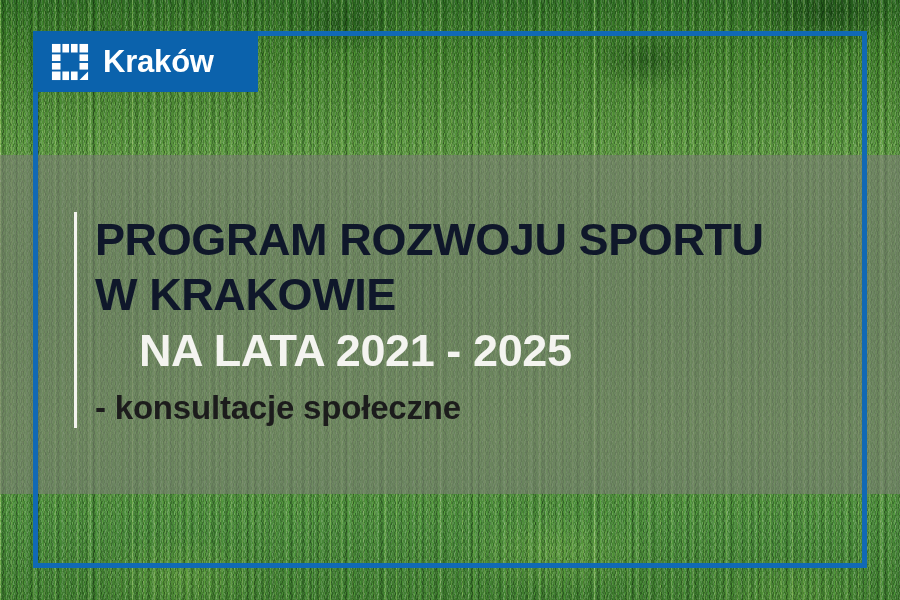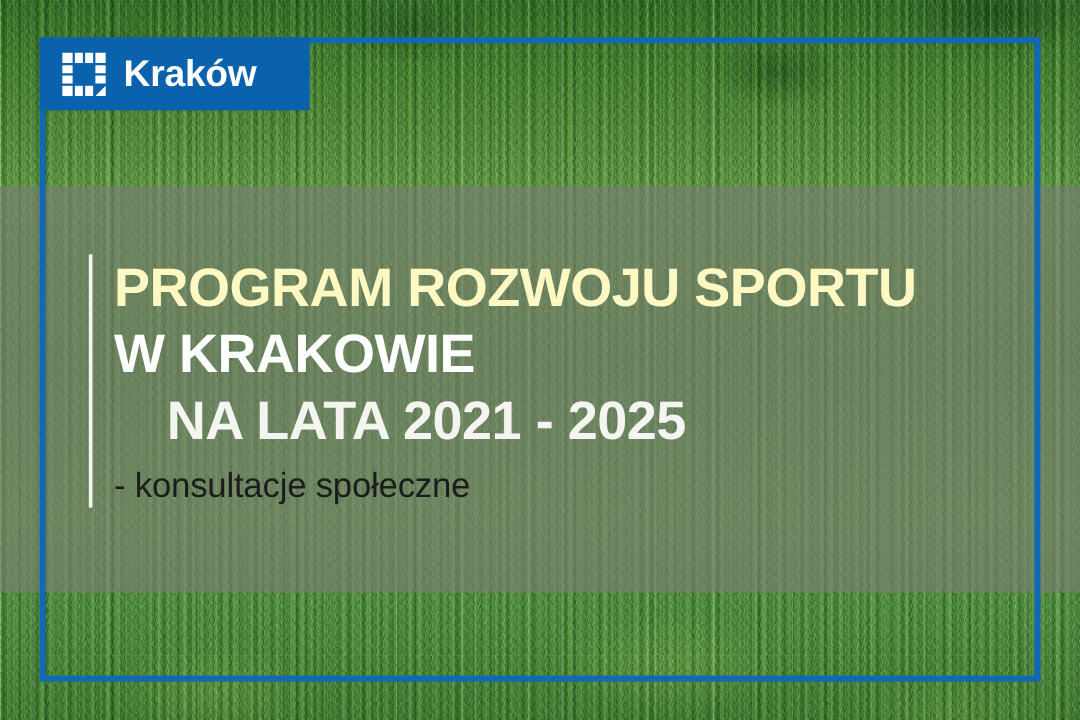--- a/index.html
+++ b/index.html
@@ -138,22 +138,22 @@
   .headline-line {
     color: #f4f4f0;
     font-size: 45px;
     font-weight: bold;
     line-height: 1.23;
     letter-spacing: -0.4px;
     white-space: nowrap;
   }
   .subtitle {
     color: #1c1c1c;
-    font-size: 29px;
-    font-weight: normal;
+    font-size: 33px;
+    font-weight: bold;
     line-height: 1.2;
     letter-spacing: -0.2px;
     white-space: nowrap;
     margin-top: 10px;
   }
 </style>
 </head>
 <body>
 
 <div class="poster">
@@ -184,20 +184,20 @@
       <rect x="21" y="30" width="7" height="9" fill="#ffffff"></rect>
 
       <path d="M30 39 L39 30 L39 39 Z" fill="#ffffff"></path>
     </svg>
     <span class="logo-word">Kraków</span>
   </div>
 
   <div class="headline-block" id="headlineBlock" style="left: 74px; top: 212px;">
     <div class="accent-rule" style="background: rgb(244, 244, 240);"></div>
     <div class="headline-text">
-      <div class="headline-line" style="color: #fef9c3;">PROGRAM ROZWOJU SPORTU</div>
-      <div class="headline-line" style="color: #ffffff;">W KRAKOWIE</div>
+      <div class="headline-line" style="color: #0f172a;">PROGRAM ROZWOJU SPORTU</div>
+      <div class="headline-line" style="color: #0f172a;">W KRAKOWIE</div>
       <div class="headline-line" style="color: rgb(244, 244, 240); margin-left: 44px;">NA LATA 2021 - 2025</div>
       <div class="subtitle" style="color: rgb(28, 28, 28);">- konsultacje społeczne</div>
     </div>
   </div>
 
 </div>
 
 </body></html>

